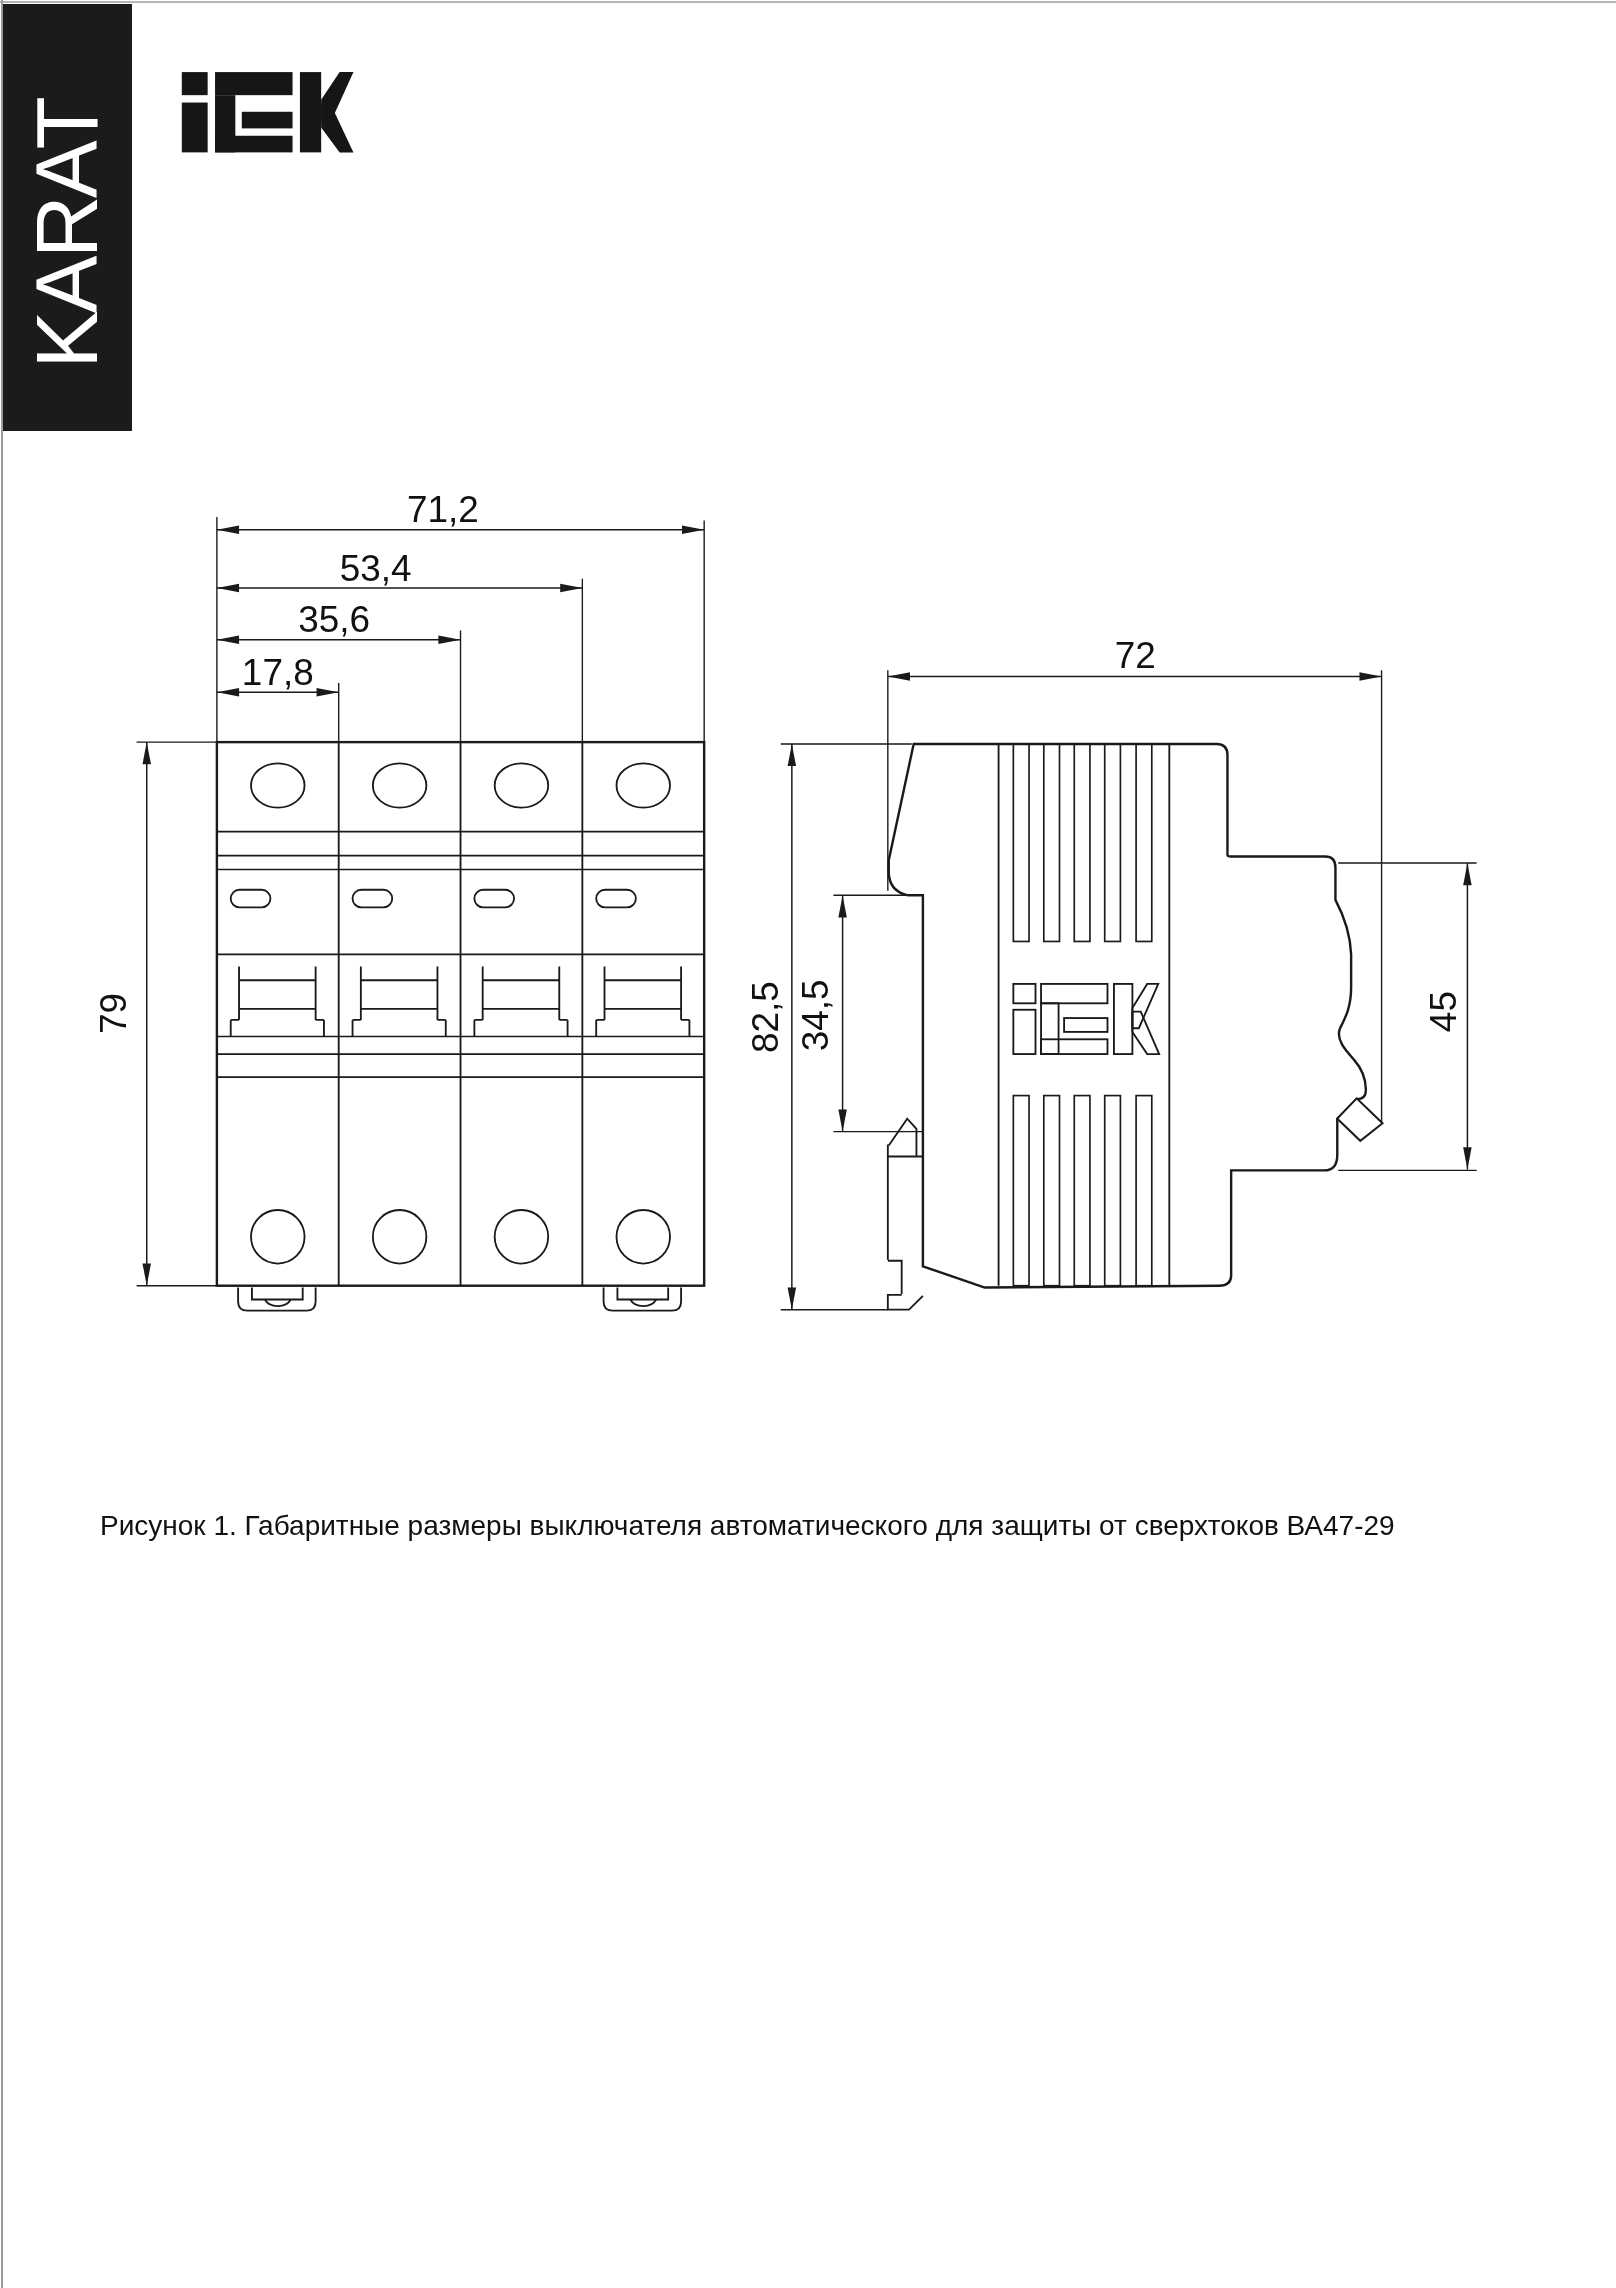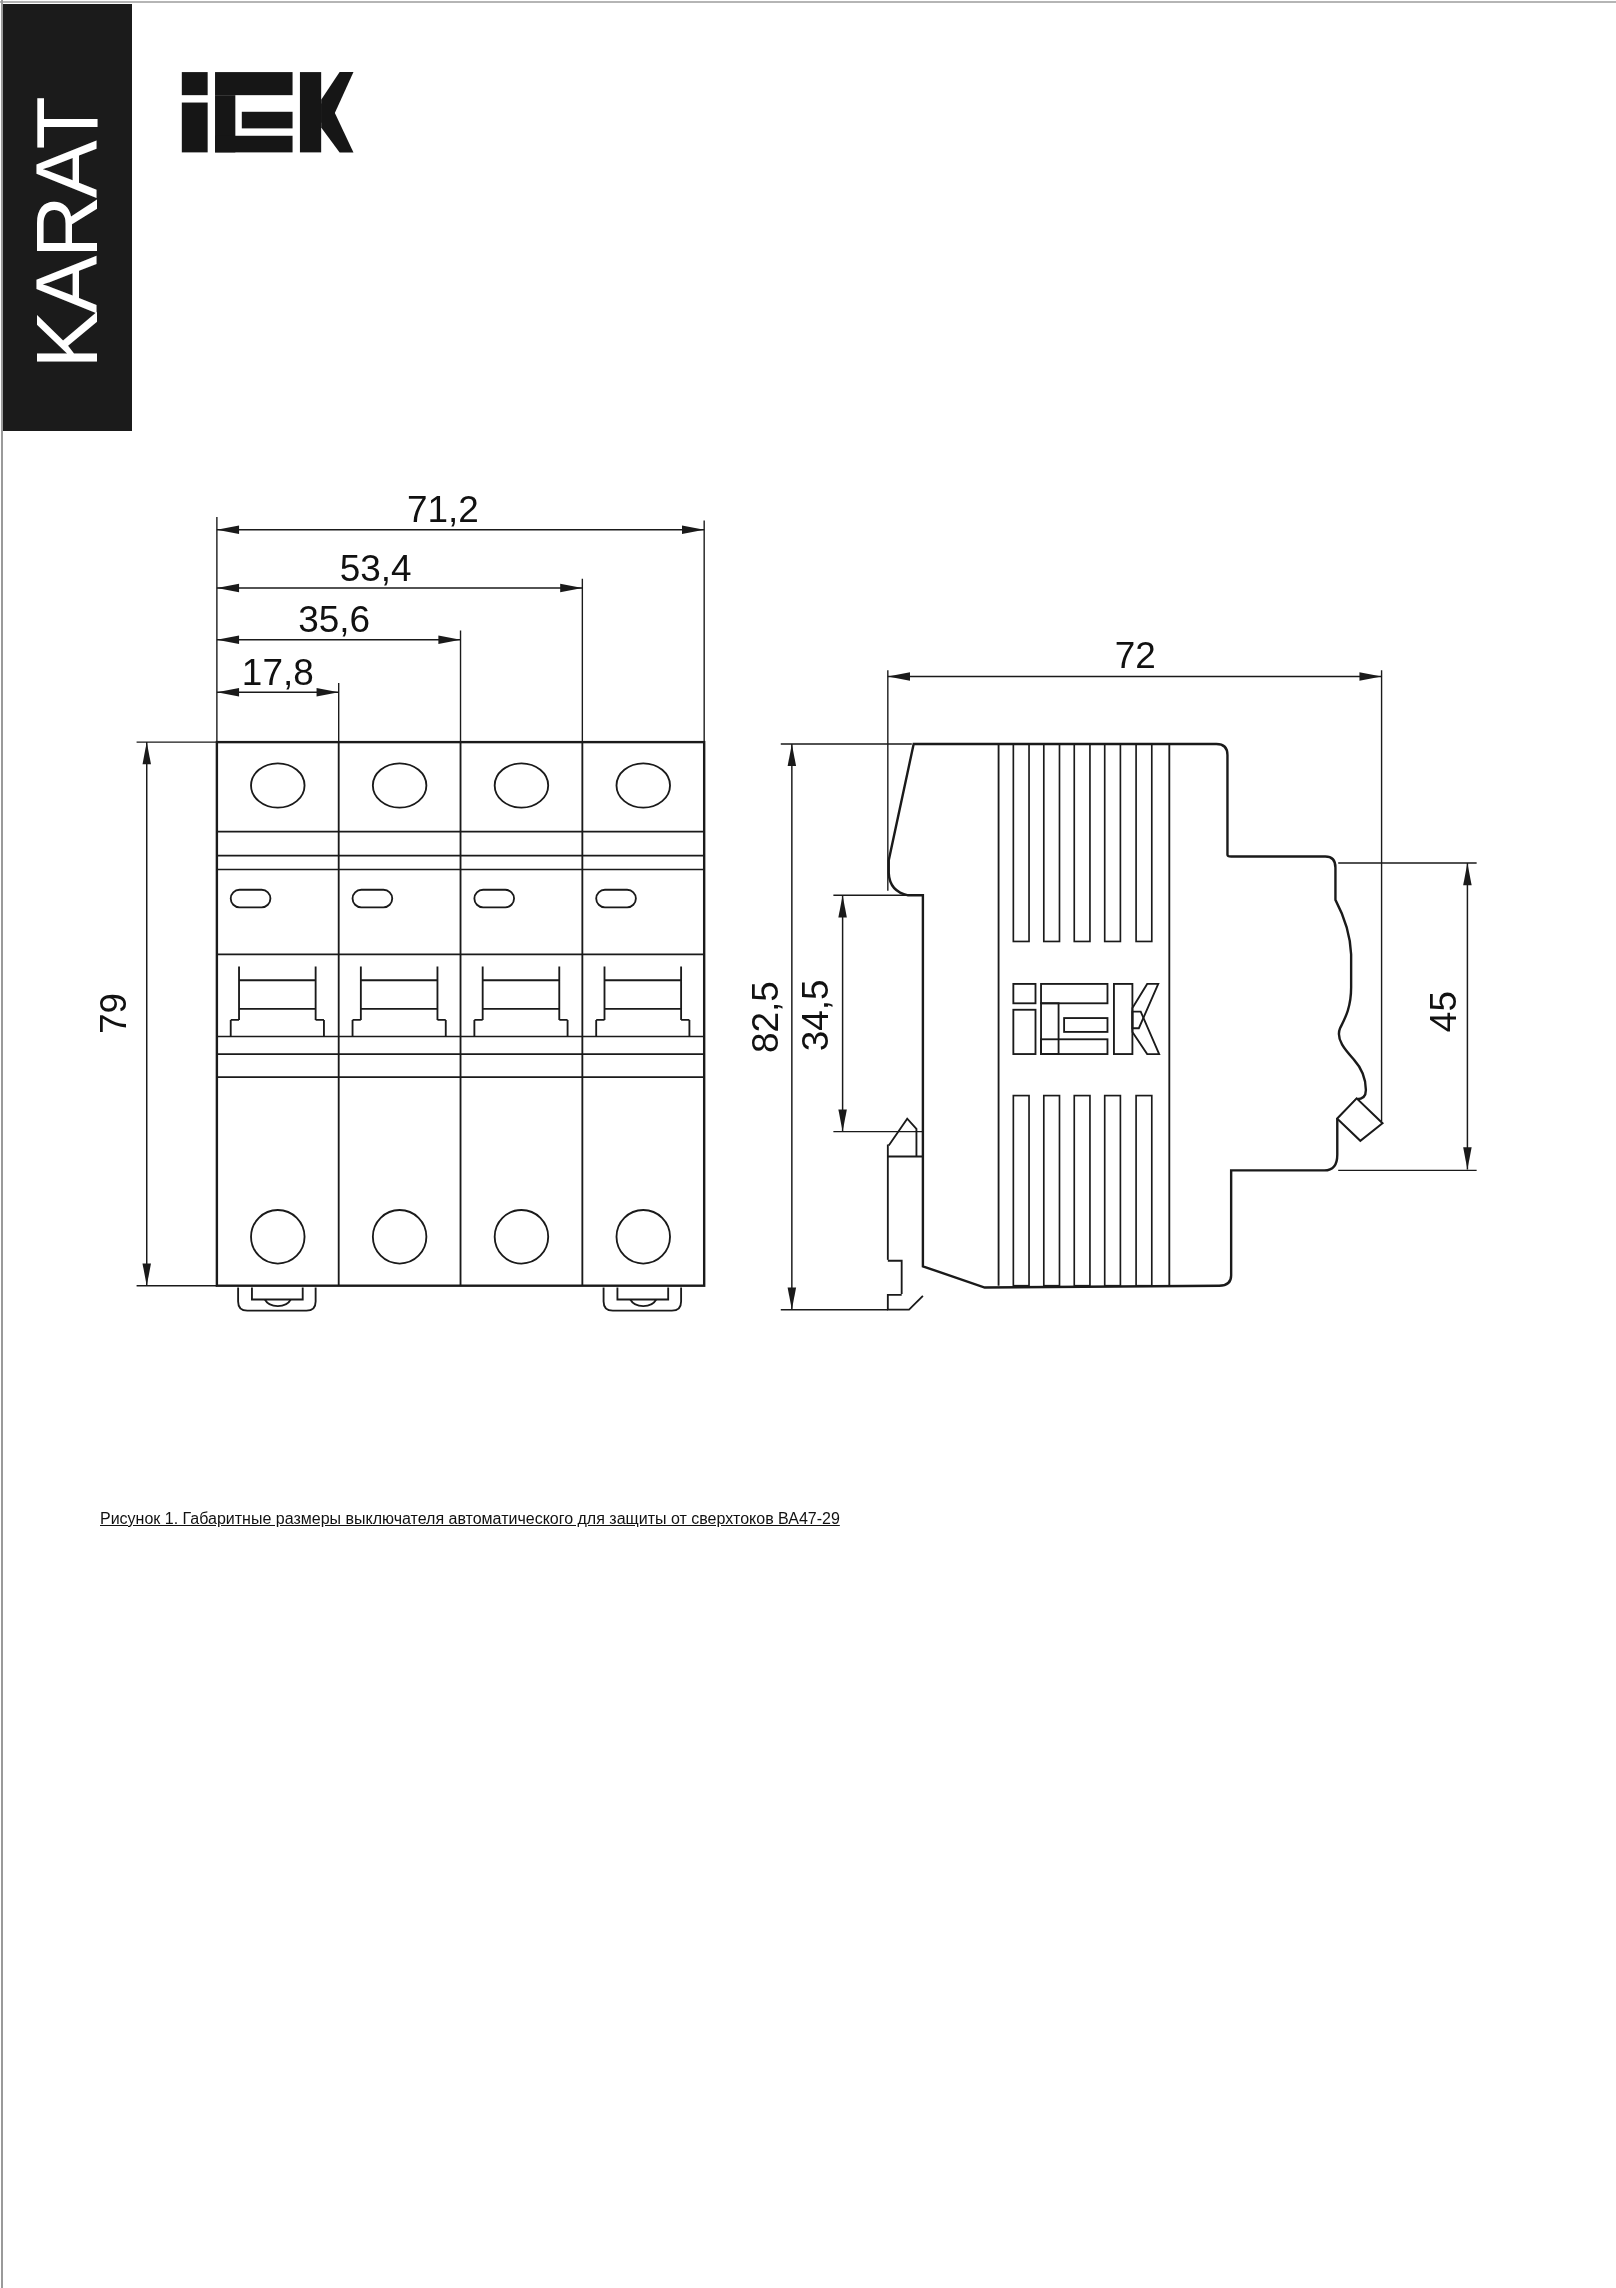--- a/index.html
+++ b/index.html
@@ -19,21 +19,21 @@
     color:#ffffff; font-size:87px; font-weight:500; letter-spacing:-2.8px; white-space:nowrap;
   }
   svg.drawing { position:absolute; left:0; top:0; }
   svg .ink   { stroke:#1a1a1a; fill:none; }
   svg text.dim {
     font-family:"Liberation Sans", sans-serif; font-size:40px; fill:#111111;
     text-anchor:middle;
   }
   .caption {
     position:absolute; left:100px; top:1510px; width:1440px;
-    font-size:16px; color:#111111; white-space:nowrap;text-decoration:underline;
+    font-size:28px; color:#111111; white-space:nowrap;
   }
 </style>
 </head>
 <body>
 
 <div class="page">
   <div class="edge-top"></div>
   <div class="edge-left"></div>
 
   <div class="banner">

